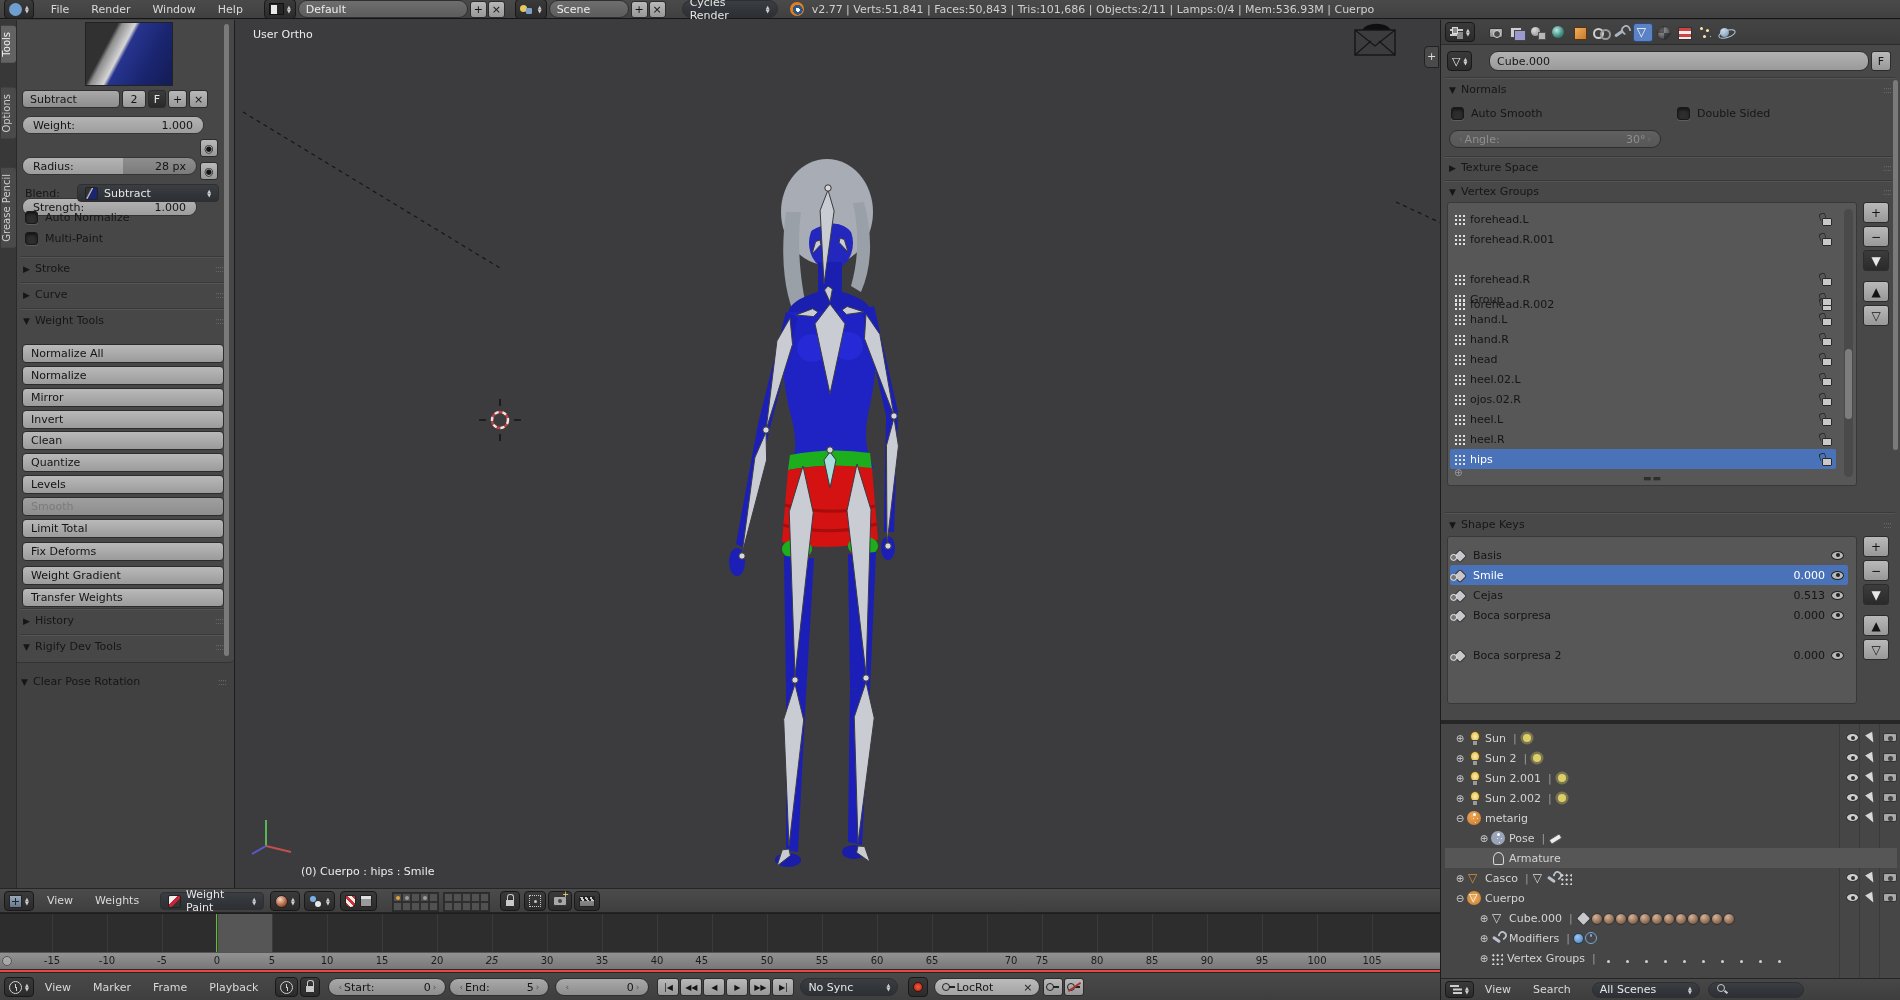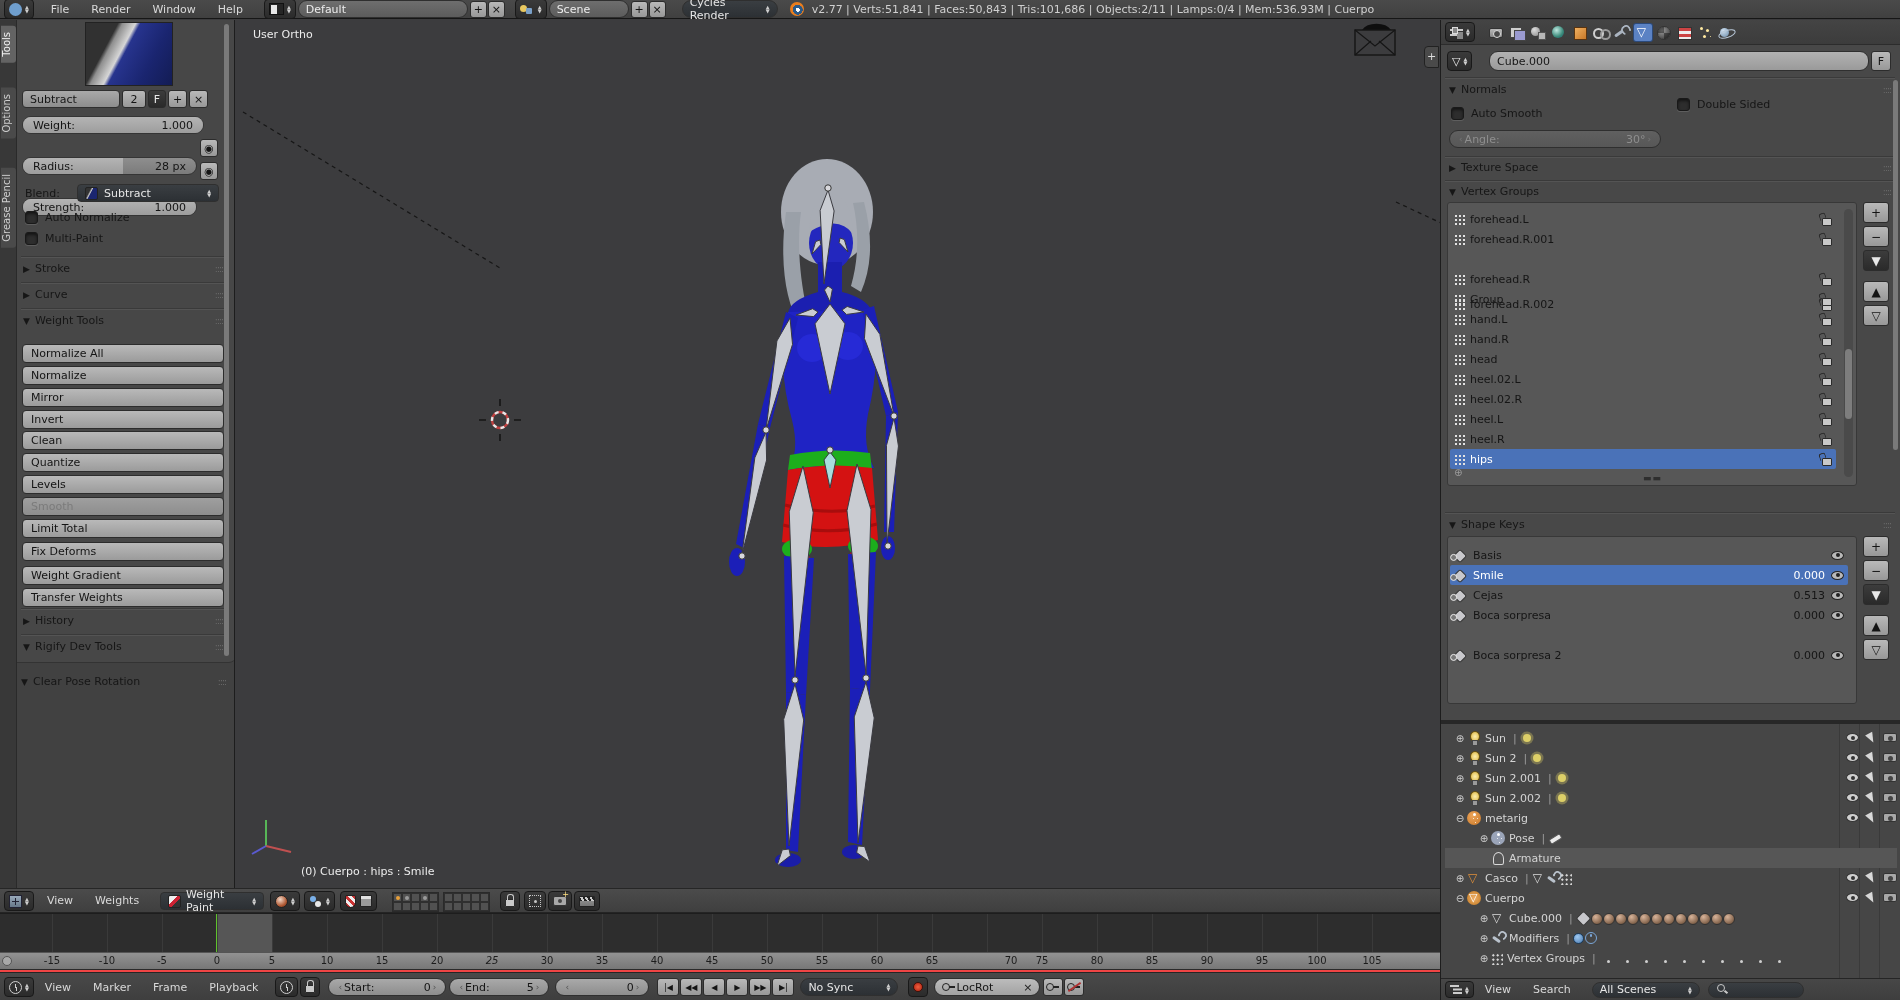--- a/index.html
+++ b/index.html
@@ -533,21 +533,21 @@
         <span class="tl-label" style="left: 142px;">-5</span>
         <span class="tl-label" style="left: 197px;">0</span>
         <span class="tl-label" style="left: 252px;">5</span>
         <span class="tl-label" style="left: 307px;">10</span>
         <span class="tl-label" style="left: 362px;">15</span>
         <span class="tl-label" style="left: 417px;">20</span>
         <span class="tl-label" style="left: 472px; font-style: italic;">25</span>
         <span class="tl-label" style="left: 527px;">30</span>
         <span class="tl-label" style="left: 582px;">35</span>
         <span class="tl-label" style="left: 637px;">40</span>
-        <span class="tl-label" style="left: 692px;">45</span>
+        <span class="tl-label" style="left: 668px; text-align: right;">45</span>
         <span class="tl-label" style="left: 747px;">50</span>
         <span class="tl-label" style="left: 802px;">55</span>
         <span class="tl-label" style="left: 857px;">60</span>
         <span class="tl-label" style="left: 912px;">65</span>
         <span class="tl-label" style="left: 991px;">70</span>
         <span class="tl-label" style="left: 1022px;">75</span>
         <span class="tl-label" style="left: 1077px;">80</span>
         <span class="tl-label" style="left: 1132px;">85</span>
         <span class="tl-label" style="left: 1187px;">90</span>
         <span class="tl-label" style="left: 1242px;">95</span>
@@ -655,21 +655,21 @@
     <div class="sep-line abs" style="left:4px;top:57px;width:450px"></div>
     <div class="phdr abs" style="left:8px;top:63px;width:442px">
       <span class="tri">▼</span>
         <span>Normals</span>
         <span class="grip">::::</span>
     </div>
     <div class="abs" style="left:10px;top:87px;display:flex;align-items:center">
       <span class="cb"></span>
       <span class="cblabel">Auto Smooth</span>
     </div>
-    <div class="abs" style="left:236px;top:78px;display:flex;align-items:flex-end">
+    <div class="abs" style="left:236px;top:87px;display:flex;align-items:flex-end">
       <span class="cb"></span>
       <span class="cblabel">Double Sided</span>
     </div>
     <div class="pill abs" style="left:8px;top:110px;width:212px;background:linear-gradient(#606060,#575757);color:#8e8e8e">
       <span class="arrchar" style="color:#777">‹</span>
         <span>Angle:</span>
         <span class="grow"></span>
         <span>30°</span>
         <span class="arrchar" style="color:#777">›</span>
     </div>
@@ -750,21 +750,21 @@
         </div>
         <div class="listrow" style="top: 166px;">
           <span class="ic i-vg"></span>
           <span class="nm">heel.02.L</span>
           <span class="rt">
             <span class="ic i-lock"></span>
           </span>
         </div>
         <div class="listrow" style="top: 186px;">
           <span class="ic i-vg"></span>
-          <span class="nm">heel.02.R</span>
+          <span class="nm">ojos.02.R</span>
           <span class="rt">
             <span class="ic i-lock"></span>
           </span>
         </div>
         <div class="listrow" style="top: 206px;">
           <span class="ic i-vg"></span>
           <span class="nm">heel.L</span>
           <span class="rt">
             <span class="ic i-lock"></span>
           </span>

